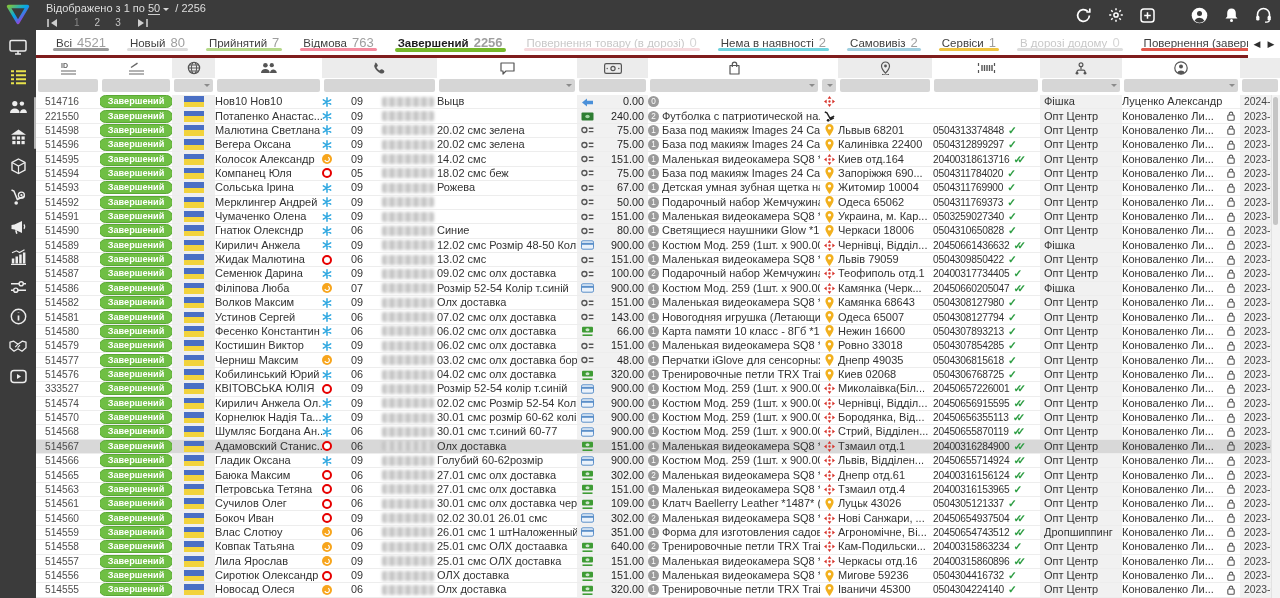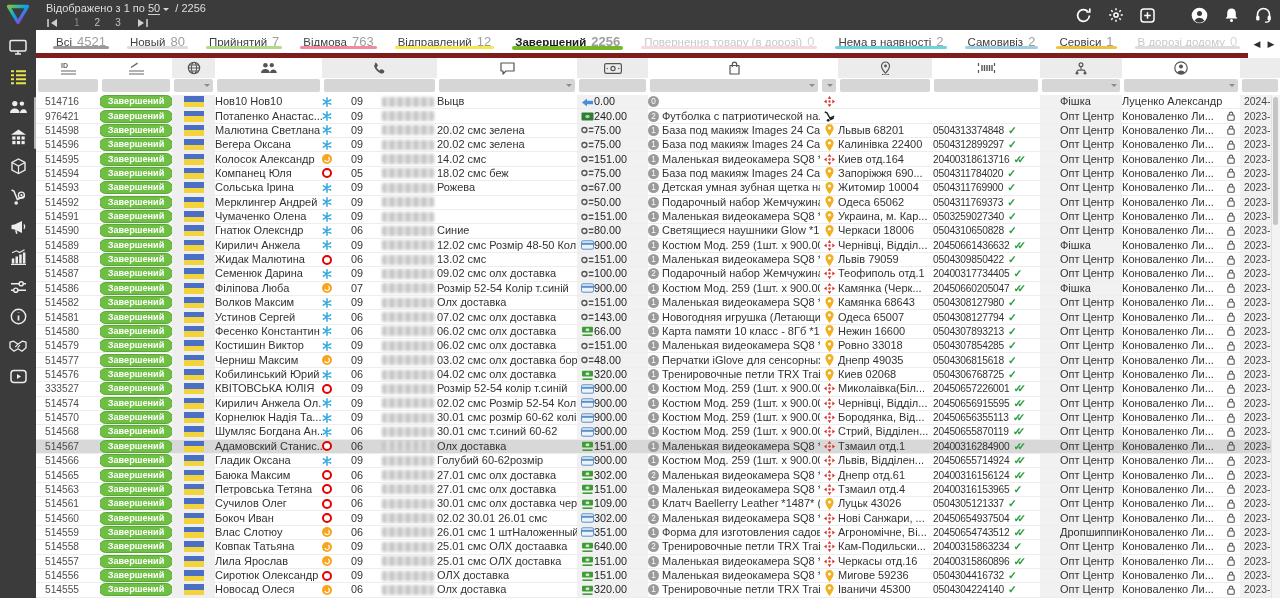--- a/index.html
+++ b/index.html
@@ -23,21 +23,21 @@
   
   .sidebar{position:absolute;left:0;top:0;width:36px;height:598px;background:#3b3b3b;z-index:6;
            display:flex;flex-direction:column;align-items:center}
   .logo{margin:4px 0 9px;flex:none}
   .snav{display:flex;flex-direction:column;gap:13px;align-items:center}
   .snav .it{width:19px;height:17px;display:flex;align-items:center;justify-content:center;color:#ededed;cursor:pointer}
   .snav .it.active{color:#e9e34b}
   .sb-scroll{position:absolute;left:34px;top:97px;width:2px;height:52px;background:#e0e0e0;opacity:.75;border-radius:2px;z-index:7}
 
   
-  .tabs{position:absolute;left:36px;top:30px;right:0;height:28px;background:#fff;border-bottom:5px solid #7f1d1d;
+  .tabs{position:absolute;left:36px;top:30px;right:0;height:28px;background:#fff;border-bottom:3px solid #7f1d1d;
         display:flex;align-items:stretch;overflow:hidden;padding-left:8px;box-sizing:border-box}
   .tab{position:relative;display:flex;align-items:center;gap:5px;padding:0 12px;white-space:nowrap;
        font-size:11.5px;color:#3f3f3f;cursor:pointer;flex:none}
   .tab .tc{font-size:13px;color:#9e9e9e}
   .tab i{position:absolute;left:9px;right:9px;bottom:4px;height:3px;border-radius:2px}
   .tab.act{font-weight:bold;color:#1c1c1c}
   .tab.act i{height:4px;bottom:3px}
   .tab.mut{color:#c8c8c8}
   .tab.mut .tc{color:#d6d6d6}
   .tabarrows{position:absolute;right:0;top:30px;height:28px;width:32px;background:#fff;z-index:4;
@@ -57,26 +57,26 @@
   .tbody{position:absolute;left:36px;top:95px;right:0;bottom:0;overflow:hidden;background:#0f766e}
   .row{display:flex;height:14.37px;border-bottom:1px solid #ededed;box-sizing:border-box;background:#fff;cursor:pointer}
   .c{flex:none;box-sizing:border-box;overflow:hidden;white-space:nowrap;font-size:11px;color:#333;
      display:flex;align-items:center;line-height:13px}
   .w-id{width:64px;padding-left:9px;font-size:10.2px;color:#4d4d4d}
   .w-st{width:72px;justify-content:center}
   .w-fl{width:43px;justify-content:center;background:#efefef}
   .w-nm{width:107px}
   .w-ph{width:115px;gap:19px}
   .w-cm{width:140px}
-  .w-pay{width:71px;background:#f1f1f1;padding:0 4px;}
+  .w-pay{width:71px;background:#f1f1f1;padding:0 4px;justify-content:space-between}
   .w-pr{width:172px;gap:3px}
   .w-car{width:18px;justify-content:center}
   .w-ci{width:94px}
   .w-tt{width:108px;gap:2px;padding-left:1px}
-  .w-src{width:82px;background:#f1f1f1;padding-left:20px}
+  .w-src{width:82px;background:#f1f1f1;padding-left:4px}
   .w-mg{width:118px;justify-content:space-between;padding-right:5px}
   .w-dt{width:40px;background:#f1f1f1;padding-left:4px;font-size:10.4px;color:#454545}
   .row.sel .c{background:#d8d8d8}
 
   .badge{background:#6fbf44;border:1px solid #5aa835;color:#fff;font-size:9.2px;line-height:11px;
          padding:0 8px;border-radius:8px;font-weight:bold}
   .flag{width:20px;height:11px;display:block;box-shadow:inset 0 0 0 1px rgba(0,0,0,.12)}
   .flag i{display:block;height:5.5px;background:#4a6fc4}
   .flag b{display:block;height:5.5px;background:#f2d33c}
   .vf{flex:none;width:10px;height:10px;border:2.4px solid #e60000;border-radius:50%;box-sizing:border-box;display:inline-block;background:#fff}
@@ -309,25 +309,20 @@
     <div class="tab">
       <span class="tl">Прийнятий</span>
       <span class="tc">7</span>
       <i style="background:#b5d98a"></i>
     </div>
     <div class="tab">
       <span class="tl">Відмова</span>
       <span class="tc">763</span>
       <i style="background:#f48a9e"></i>
     </div>
-    <div class="tab">
-      <span class="tl">Відправлений</span>
-      <span class="tc">12</span>
-      <i style="background:#f4e84e"></i>
-    </div>
     <div class="tab act">
       <span class="tl">Завершений</span>
       <span class="tc">2256</span>
       <i style="background:#76b82a"></i>
     </div>
     <div class="tab mut">
       <span class="tl">Повернення товару (в дорозі)</span>
       <span class="tc">0</span>
       <i style="background:#f6d9dd"></i>
     </div>
@@ -565,21 +560,21 @@
       <div class="c w-tt">
         <span class="ttn"></span>
       </div>
       <div class="c w-src">Фішка</div>
       <div class="c w-mg">
         <span class="mtxt">Луценко Александр</span>
       </div>
       <div class="c w-dt">2024-02</div>
     </div>
     <div class="row">
-      <div class="c w-id">976421</div>
+      <div class="c w-id">221550</div>
       <div class="c w-st">
         <span class="badge">Завершений</span>
       </div>
       <div class="c w-fl">
         <span class="flag">
           <i></i>
           <b></b>
         </span>
       </div>
       <div class="c w-nm">Потапенко Анастас...</div>
@@ -1967,21 +1962,21 @@
         <span style="display:flex;align-items:center">
           <svg width="10" height="10" viewBox="0 0 10 10">
             <g stroke="#2ea7e0" stroke-width="1.5" stroke-linecap="round">
               <path d="M5 .8v8.4M1.3 2.9l7.4 4.2M8.7 2.9L1.3 7.1"></path>
             </g>
           </svg>
         </span>
         <span class="pp">06</span>
         <span class="blur"></span>
       </div>
-      <div class="c w-cm">30.01 смс т.синий 60-62</div>
+      <div class="c w-cm">30.01 смс т.синий 60-77</div>
       <div class="c w-pay">
         <span style="display:flex;align-items:center">
           <svg width="13" height="10" viewBox="0 0 13 10">
             <rect x="0.5" y="0.8" width="12" height="8.4" rx="1.4" fill="#eaf2fb" stroke="#5b8fc9"></rect>
             <rect x="0.5" y="2.8" width="12" height="2" fill="#5b8fc9"></rect>
           </svg>
         </span>
         <span class="amt">900.00</span>
       </div>
       <div class="c w-pr">

